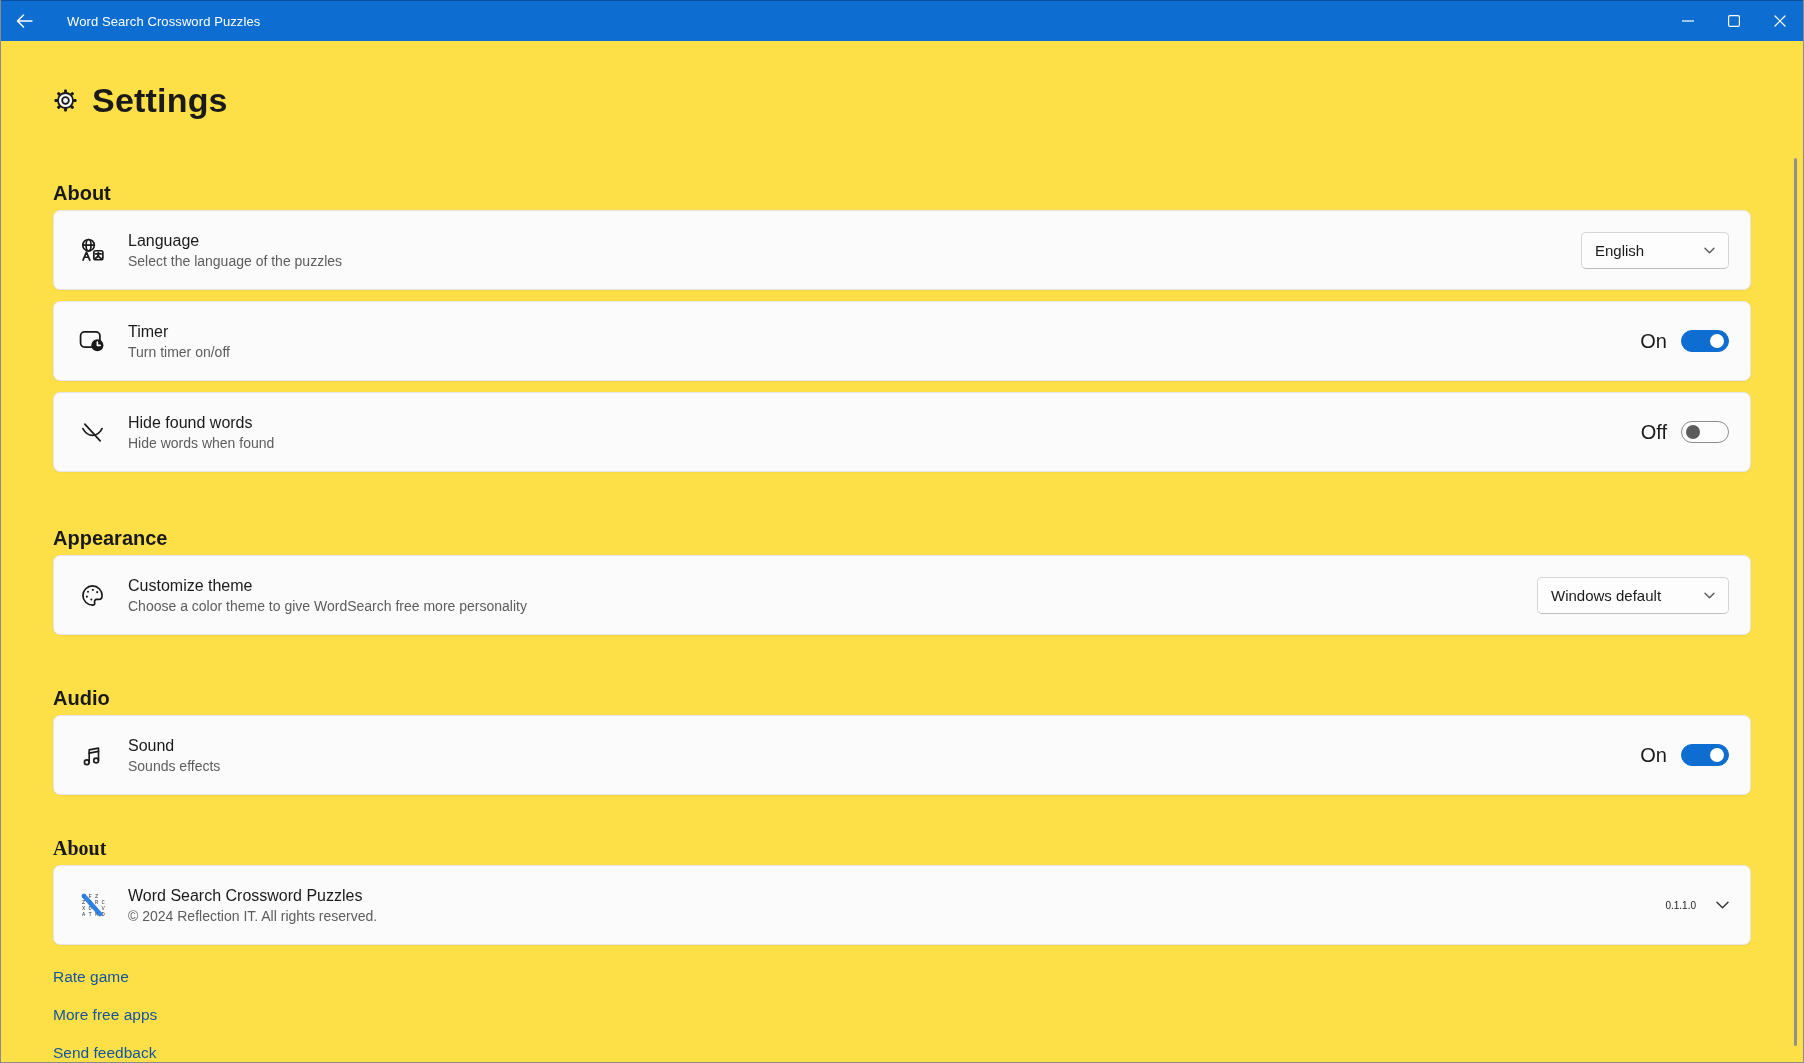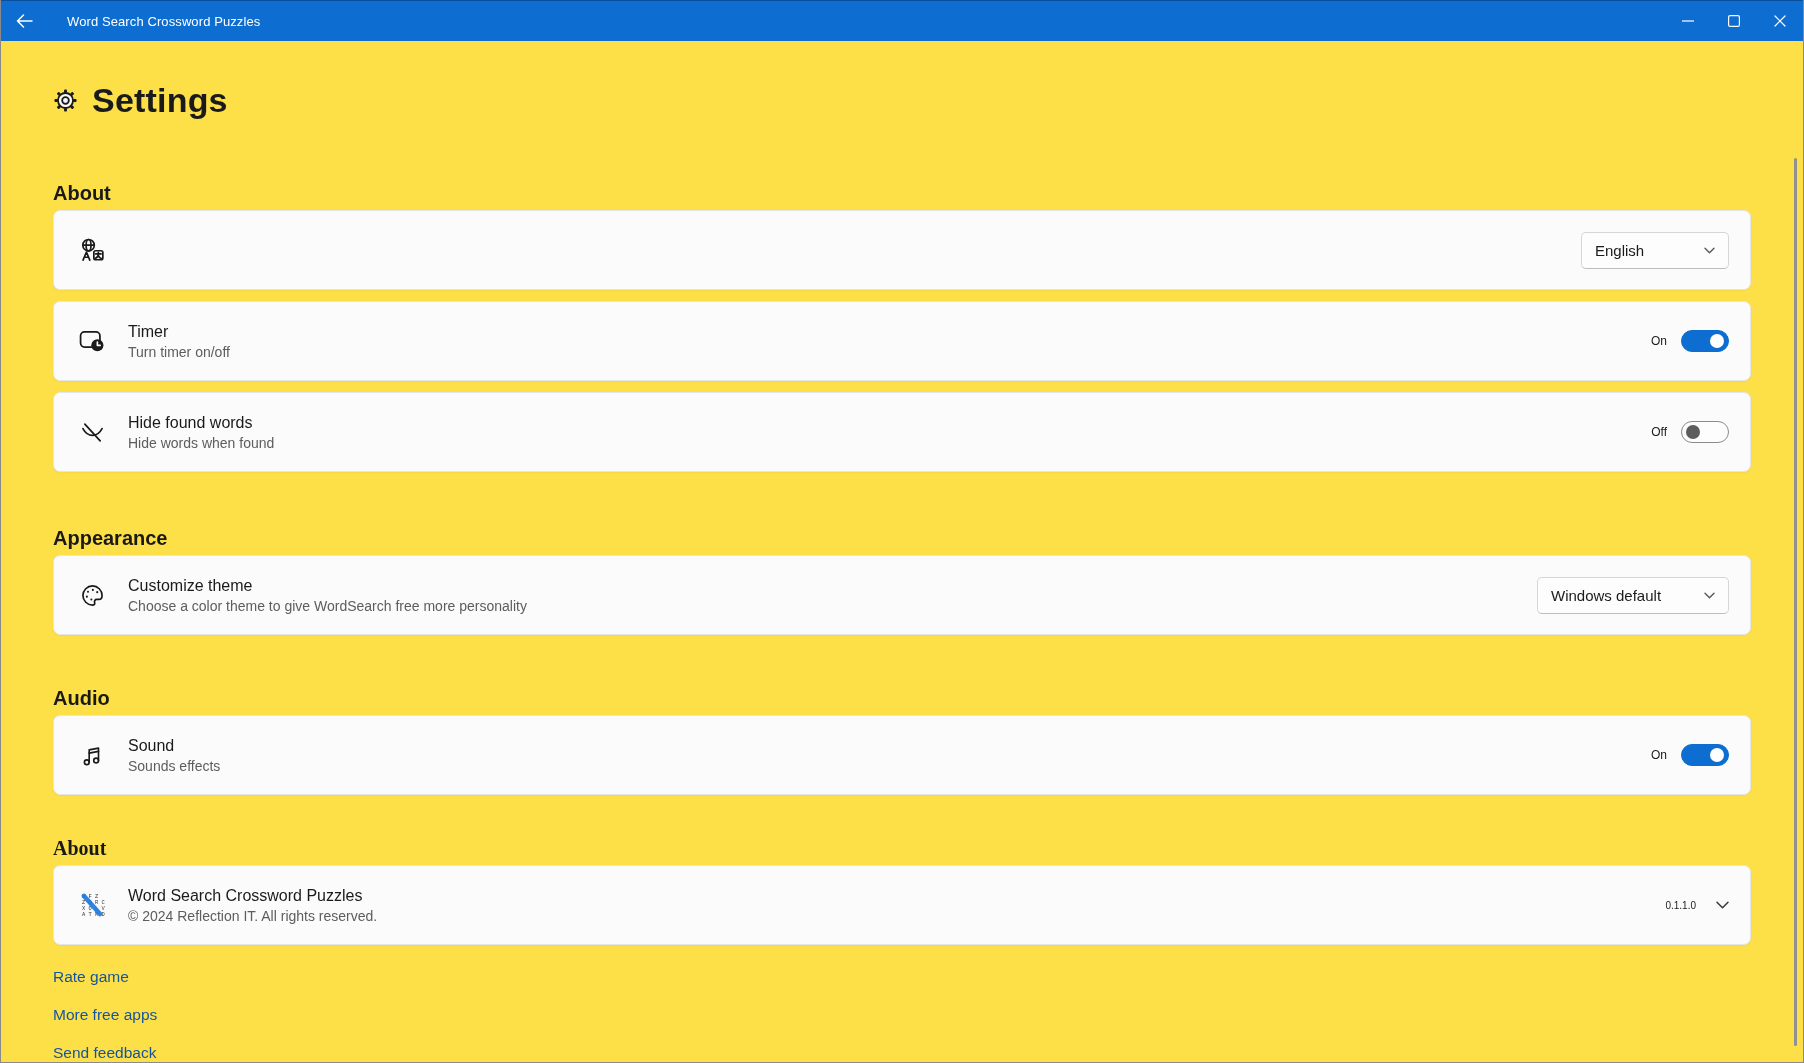--- a/index.html
+++ b/index.html
@@ -34,21 +34,21 @@
   .card .control { margin-left:auto; display:flex; align-items:center;padding-left:32px; }
 
   
   .combo { height:37px; background:#fdfdfd; border:1px solid #d6d6d6; border-bottom-color:#bdbdbd; border-radius:5px; display:flex; align-items:center; justify-content:space-between; padding:0 13px; font-size:15px; color:#1b1b1b; cursor:pointer; }
   .combo.w-english { width:148px; }
   .combo.w-theme { width:192px; }
   .combo .chev { margin-left:14px; }
 
   
   .toggle-wrap { display:flex; align-items:center; gap:14px; }
-  .state-label { font-size:12px; color:#1b1b1b; }
+  .state-label { font-size:20px; color:#1b1b1b; }
   .toggle { width:48px; height:22px; border-radius:11px; position:relative; cursor:pointer; }
   .toggle.on { background:#0d6dd1; border:1px solid #0d6dd1; }
   .toggle.on .knob { position:absolute; right:4px; top:3px; width:14px; height:14px; border-radius:50%; background:#ffffff; }
   .toggle.off { background:#fdfdfd; border:1px solid #8b8b8b; }
   .toggle.off .knob { position:absolute; left:4px; top:3px; width:14px; height:14px; border-radius:50%; background:#5c5c5c; }
 
   
   .version-wrap { display:flex; align-items:center; gap:20px; }
   .version { font-size:10px; color:#1b1b1b; }
 
@@ -127,20 +127,24 @@
       <div class="icon-box">
         <svg width="27" height="27" viewBox="0 0 24 24" fill="none" stroke="#1a1a1a" stroke-width="1.5" stroke-linecap="round" stroke-linejoin="round">
           <circle cx="8.5" cy="7.3" r="5.1"></circle>
           <ellipse cx="8.5" cy="7.3" rx="2.2" ry="5.1"></ellipse>
           <path d="M3.6 7.3 H13.4"></path>
           <path d="M3.6 20.5 L6.6 13.4 L9.6 20.5 M4.7 18 H8.5"></path>
           <rect x="13.2" y="12.2" width="8" height="8" rx="1.6"></rect>
           <path d="M14.8 15 H19.6 M17.2 13.6 V15 M17.2 15 C17.2 17 16 18.4 14.6 19 M17.2 16.4 C17.6 17.8 18.6 18.7 19.8 19.1"></path>
         </svg>
       </div>
+      <div class="texts">
+        <span class="row-title">Language</span>
+        <span class="row-sub">Select the language of the puzzles</span>
+      </div>
       <div class="control">
         <div class="combo w-english">
           <span>English</span>
           <span class="chev">
               <svg width="11" height="7" viewBox="0 0 11 7">
                 <path d="M1 1.2 L5.5 5.8 L10 1.2" stroke="#5a5a5a" stroke-width="1.4" fill="none" stroke-linecap="round" stroke-linejoin="round"></path>
               </svg>
             </span>
         </div>
       </div>

